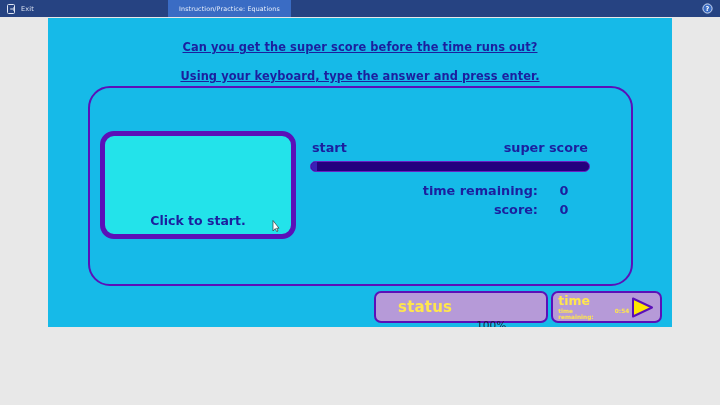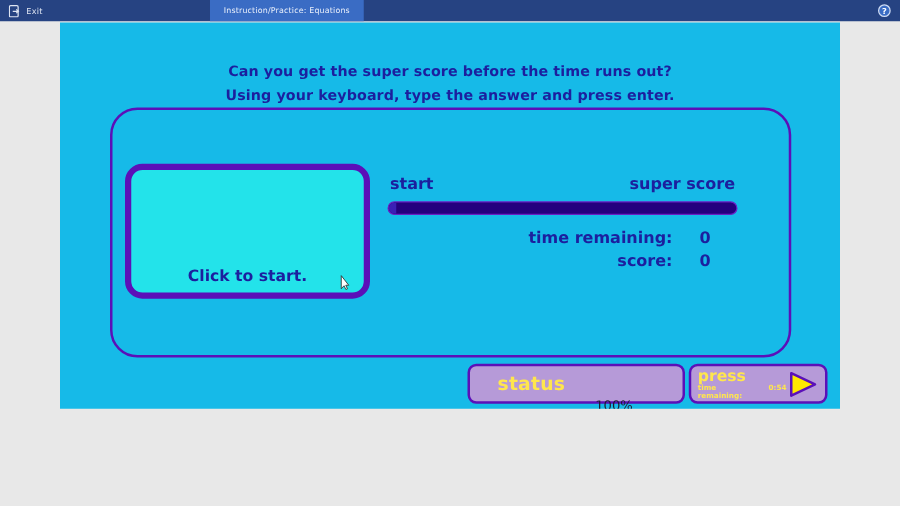--- a/index.html
+++ b/index.html
@@ -89,22 +89,22 @@
   .subtitle {
     position: absolute;
     left: 0;
     width: 624px;
     text-align: center;
     color: #1c1f9e;
     font-size: 11.4px;
     font-weight: bold;
     letter-spacing: .1px;
   }
-  .subtitle.l1 { top: 32px; }
-  .subtitle.l2 { top: 51px; }
+  .subtitle.l1 { top: 22px; text-decoration: underline; }
+  .subtitle.l2 { top: 51px; text-decoration: underline; }
 
   
   .play-area {
     position: absolute;
     left: 40px; top: 68px;
     width: 545px; height: 200px;
     border: 2px solid #5b10b8;
     border-radius: 22px;
     box-sizing: border-box;
   }
@@ -343,21 +343,21 @@
       <span class="pct-block">
         <span class="pct-text">100%</span>
         <span class="pct-track">
           <span class="pct-fill" style="width: 100%;"></span>
         </span>
       </span>
     </div>
 
     <div class="status-right">
       <span class="ready-block">
-        <span class="ready-word">press</span>
+        <span class="ready-word">time</span>
         <span class="ready-time">
           <span>time remaining:</span>
           <span>0:54</span>
         </span>
       </span>
       <span class="play-btn">
         <span>
           <svg width="24" height="21" viewBox="0 0 24 21">
             <polygon points="3,1.5 22,10.5 3,19.5" fill="#ffe800" stroke="#5b10b8" stroke-width="2" stroke-linejoin="round"></polygon>
           </svg>

